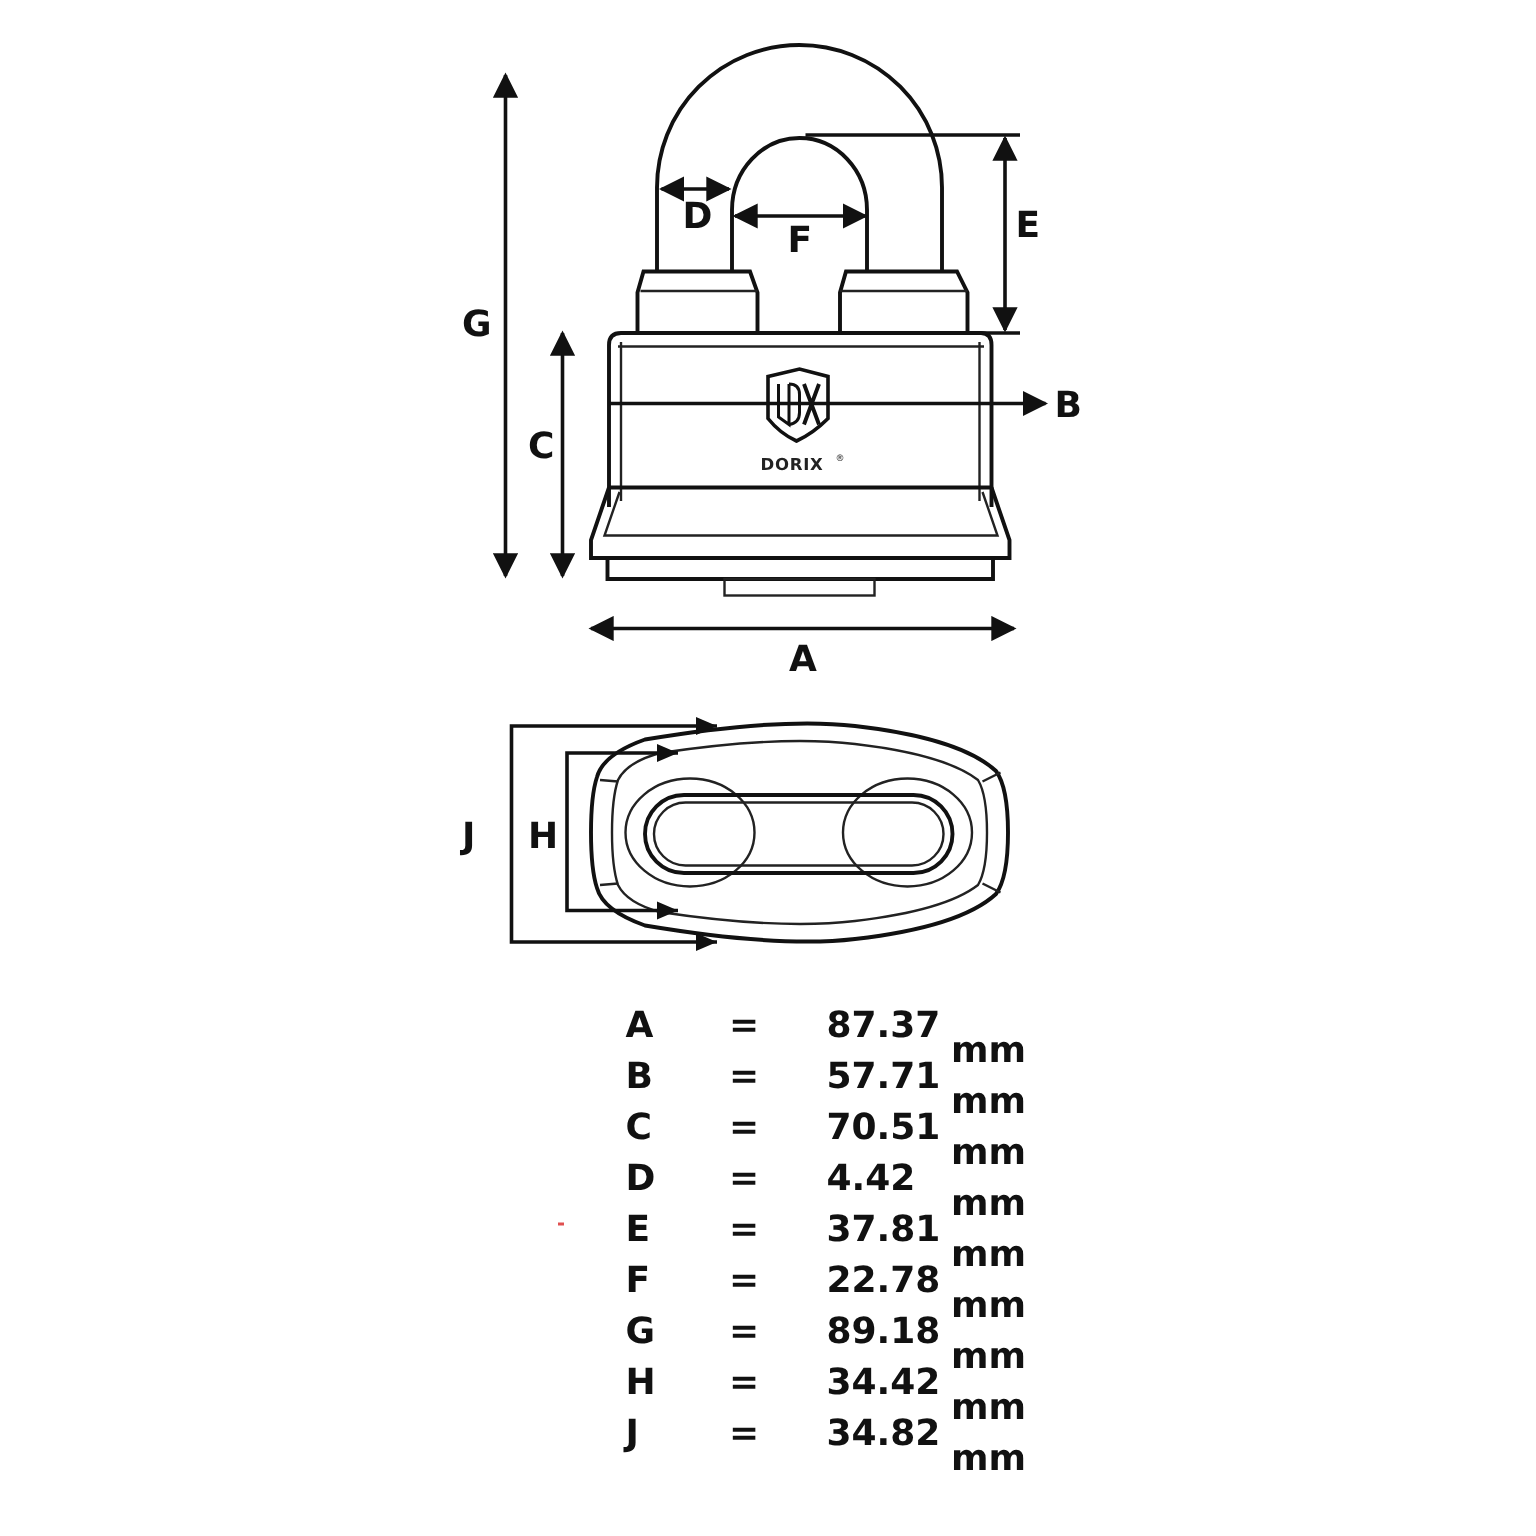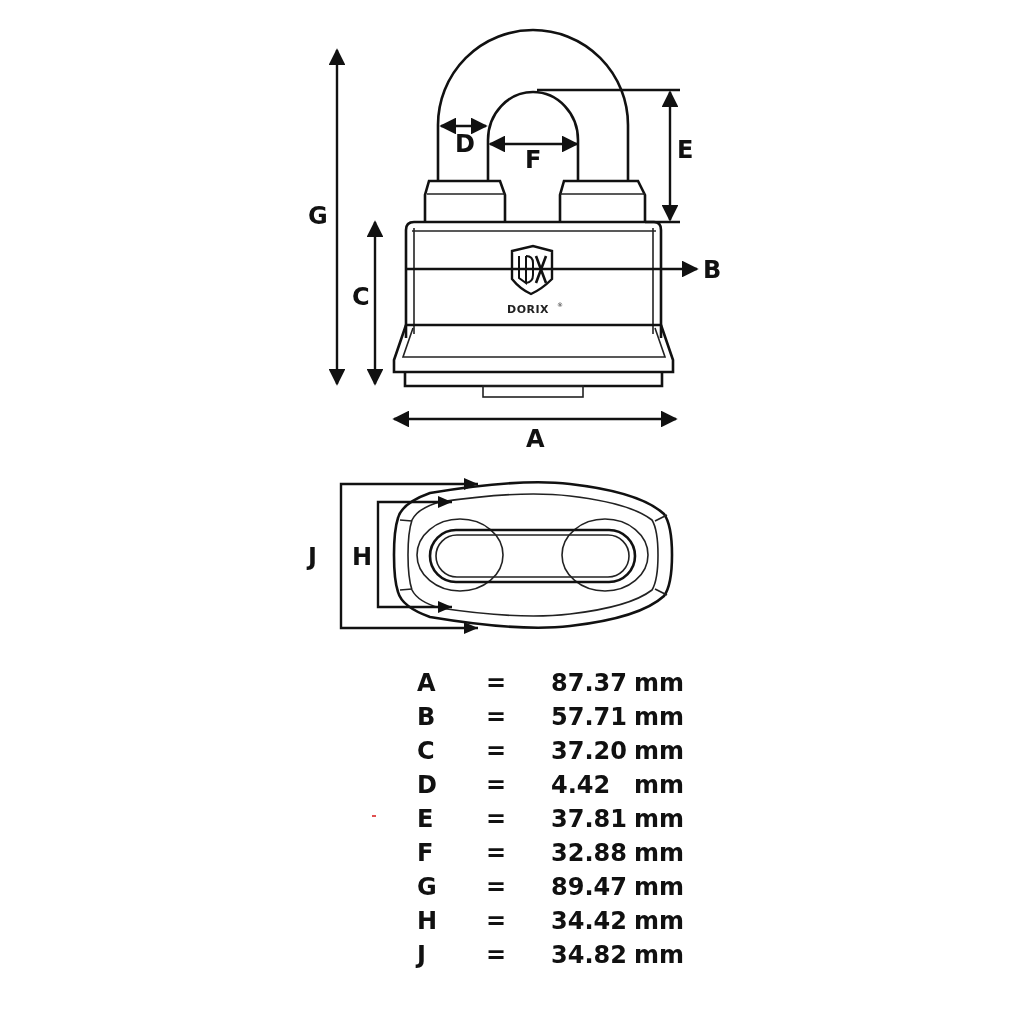--- a/index.html
+++ b/index.html
@@ -10,21 +10,21 @@
   .ln { stroke:#111; stroke-width:2.6; fill:none; }
   .ln-thin { stroke:#222; stroke-width:1.6; fill:none; }
   .dim { stroke:#111; stroke-width:2.4; fill:none; }
   .arrow { fill:#111; }
   .table { position:absolute; left:414px; top:667px; width:300px; }
   .row { position:relative; height:34px; font-weight:bold; font-size:24px; color:#111; font-family:"DejaVu Sans", sans-serif; }
   .row span { position:absolute; top:2px; }
   .row .k { left:3px; }
   .row .eq { left:72px; }
   .row .v { left:137px; }
-  .row .u { left:220px; }
+  .row .u { left:220px;margin-top:17px; }
   .red-dot { position:absolute; left:372px; top:815px; width:4px; height:2px; background:#e05050; }
 </style>
 </head>
 <body>
 
 <svg class="drawing" viewBox="0 0 1024 1024" xmlns="http://www.w3.org/2000/svg">
   <defs>
     <marker id="ah" viewBox="0 0 10 10" refX="9" refY="5" markerWidth="7" markerHeight="7" orient="auto-start-reverse">
       <path d="M0,0 L10,5 L0,10 z" fill="#111"></path>
     </marker>
@@ -126,45 +126,45 @@
   </div>
   <div class="row">
     <span class="k">B</span>
     <span class="eq">=</span>
     <span class="v">57.71</span>
     <span class="u">mm</span>
   </div>
   <div class="row">
     <span class="k">C</span>
     <span class="eq">=</span>
-    <span class="v">37.20</span>
+    <span class="v">70.51</span>
     <span class="u">mm</span>
   </div>
   <div class="row">
     <span class="k">D</span>
     <span class="eq">=</span>
     <span class="v">4.42</span>
     <span class="u">mm</span>
   </div>
   <div class="row">
     <span class="k">E</span>
     <span class="eq">=</span>
     <span class="v">37.81</span>
     <span class="u">mm</span>
   </div>
   <div class="row">
     <span class="k">F</span>
     <span class="eq">=</span>
-    <span class="v">32.88</span>
+    <span class="v">22.78</span>
     <span class="u">mm</span>
   </div>
   <div class="row">
     <span class="k">G</span>
     <span class="eq">=</span>
-    <span class="v">89.47</span>
+    <span class="v">89.18</span>
     <span class="u">mm</span>
   </div>
   <div class="row">
     <span class="k">H</span>
     <span class="eq">=</span>
     <span class="v">34.42</span>
     <span class="u">mm</span>
   </div>
   <div class="row">
     <span class="k">J</span>

